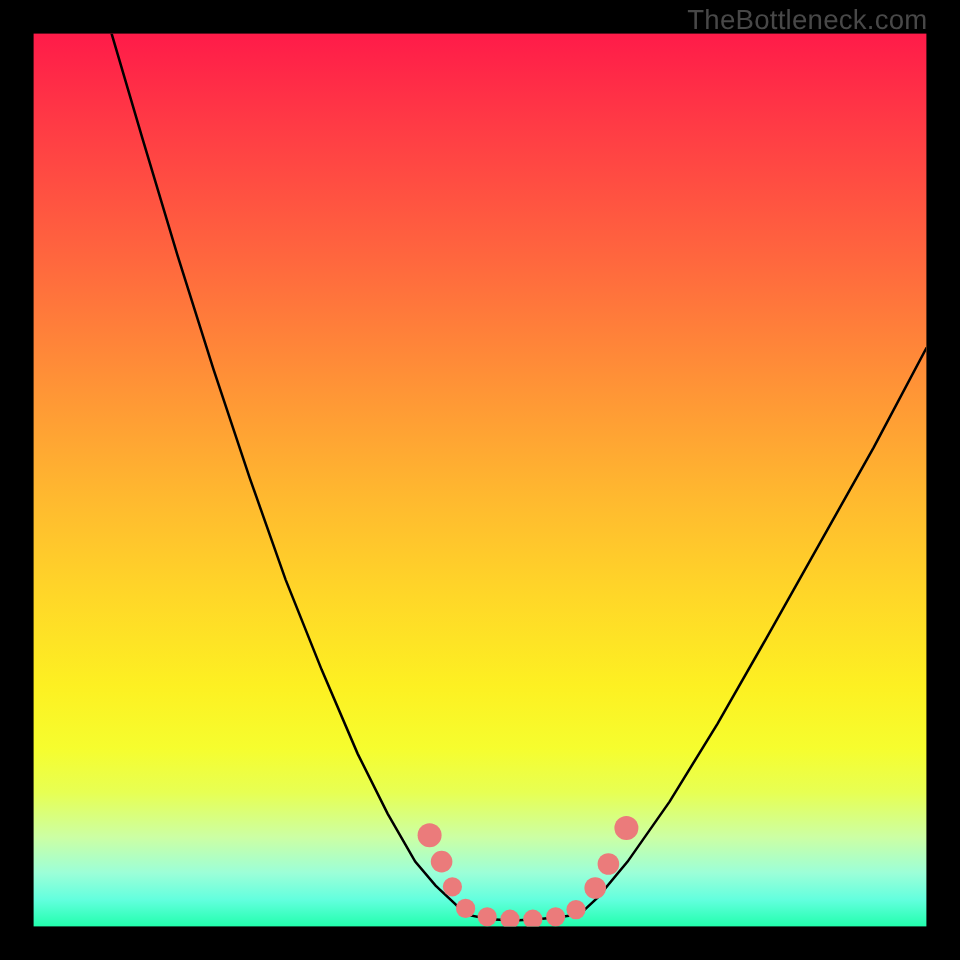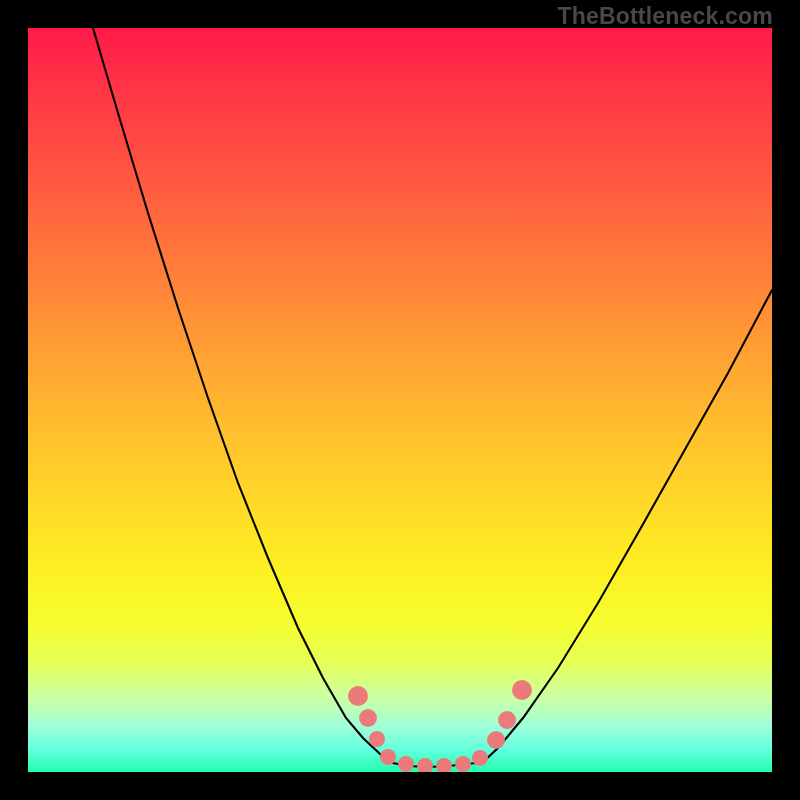--- a/index.html
+++ b/index.html
@@ -39,21 +39,21 @@
       #9cffd8 94%,
       #63ffde 97%,
       #22ffad 100%
     );
     overflow: hidden;
   }
   .watermark {
     position: absolute;
     color: #484848;
     font-size: 23px;
-    font-weight: 700;
+    font-weight: 400;
     letter-spacing: 0.2px;
     user-select: none;
   }
   svg.curve {
     position: absolute;
     left: 0;
     top: 0;
     width: 744px;
     height: 744px;
   }

